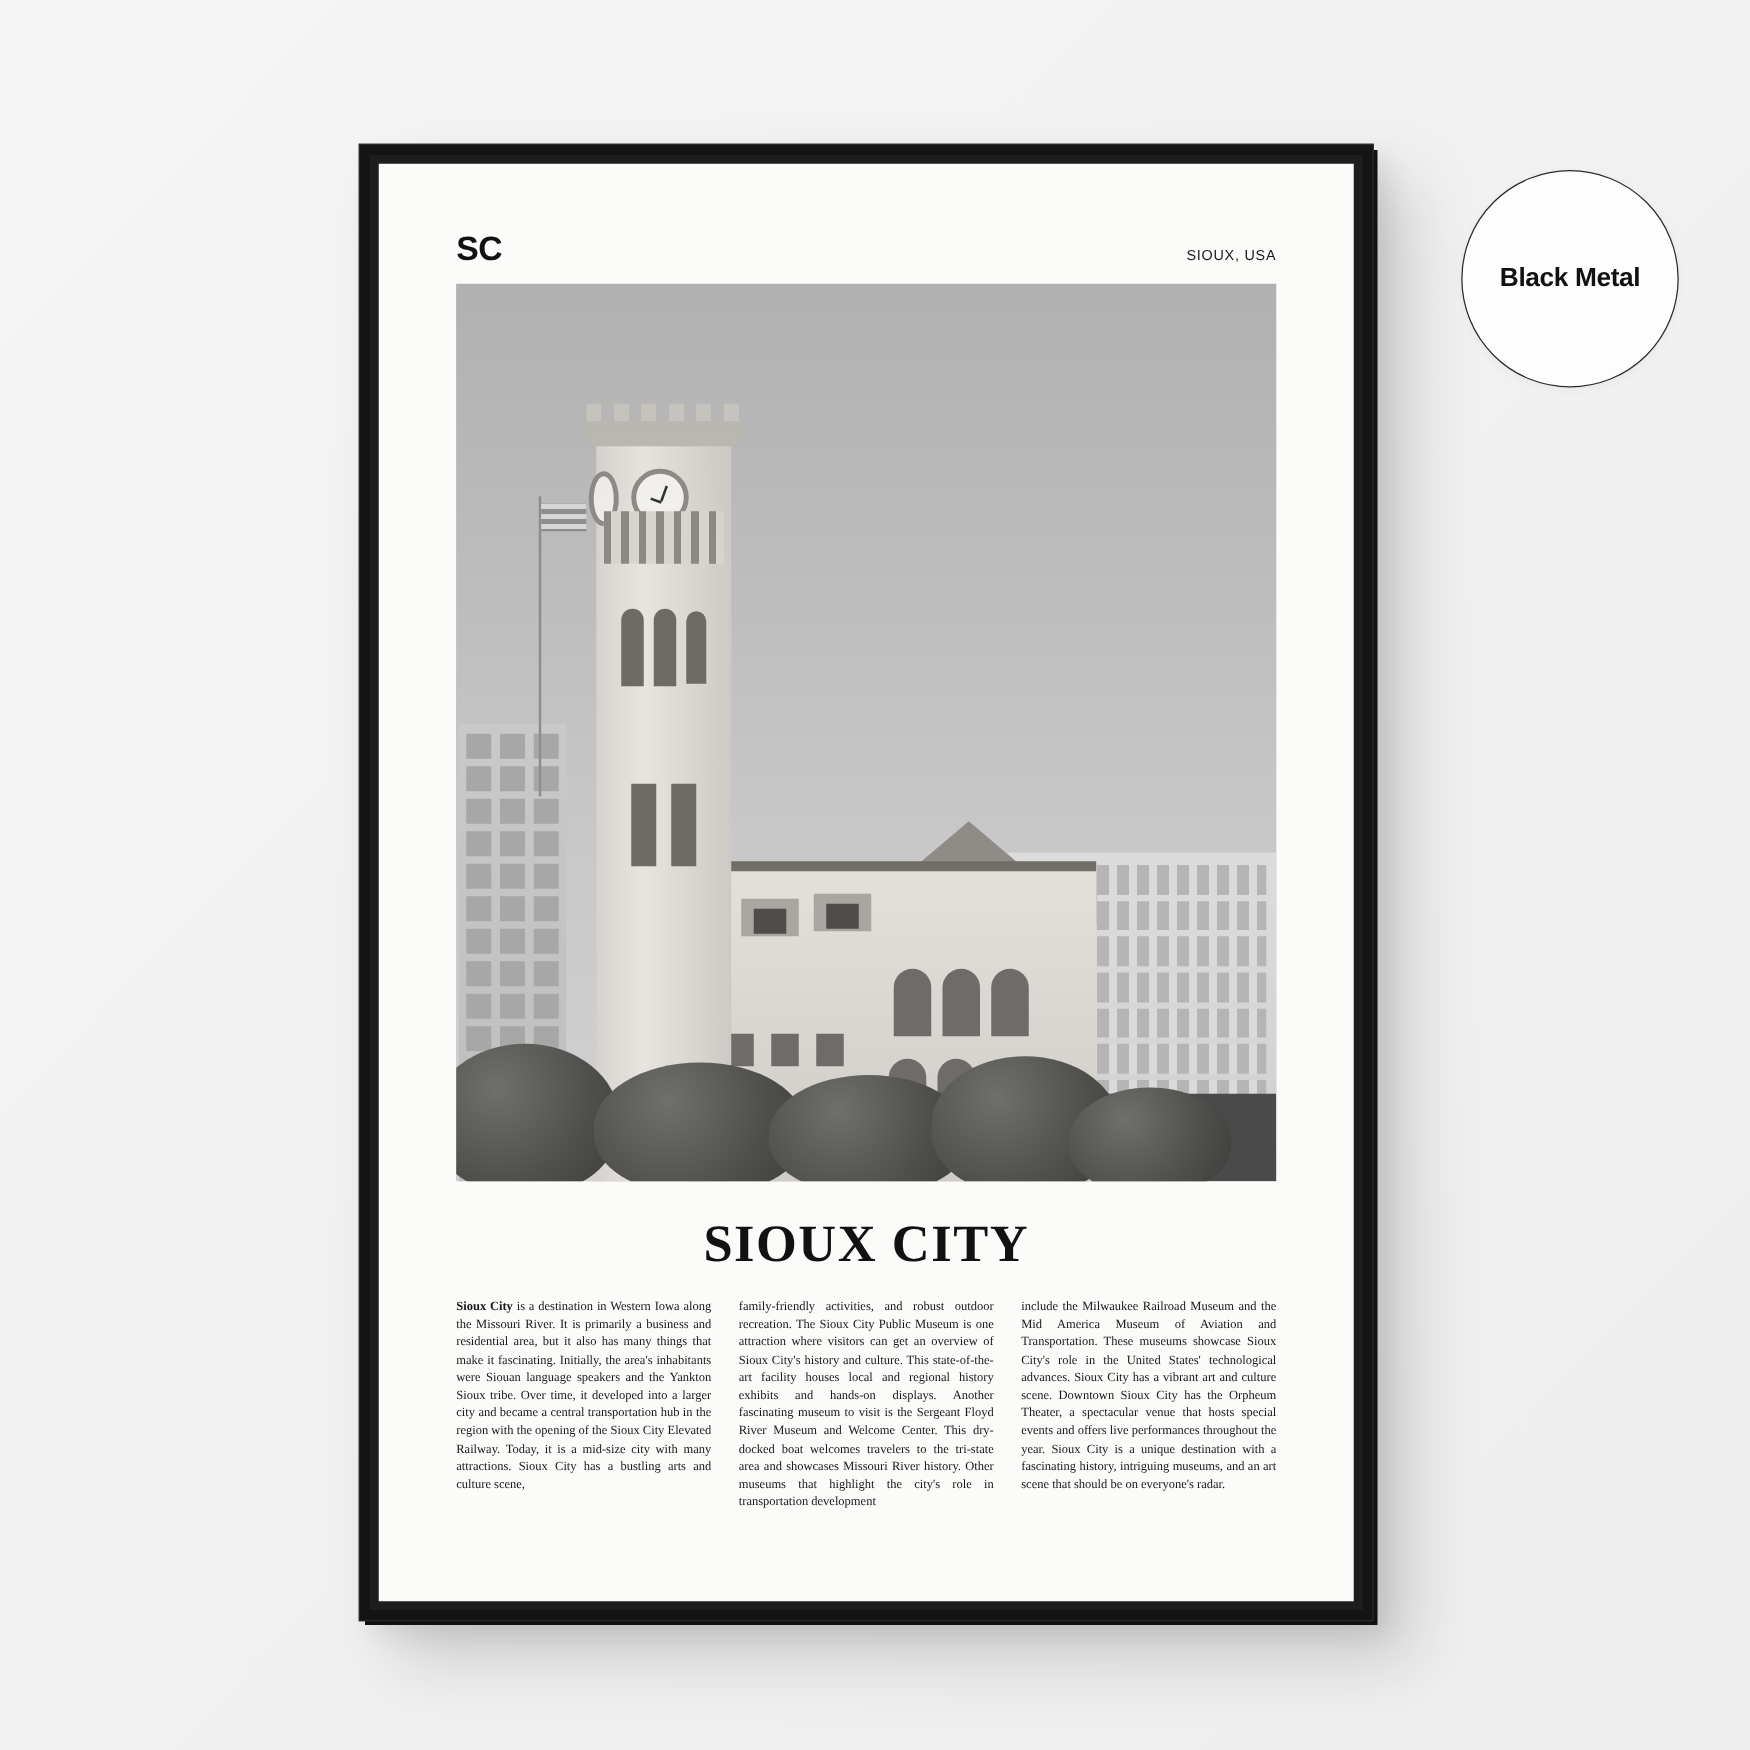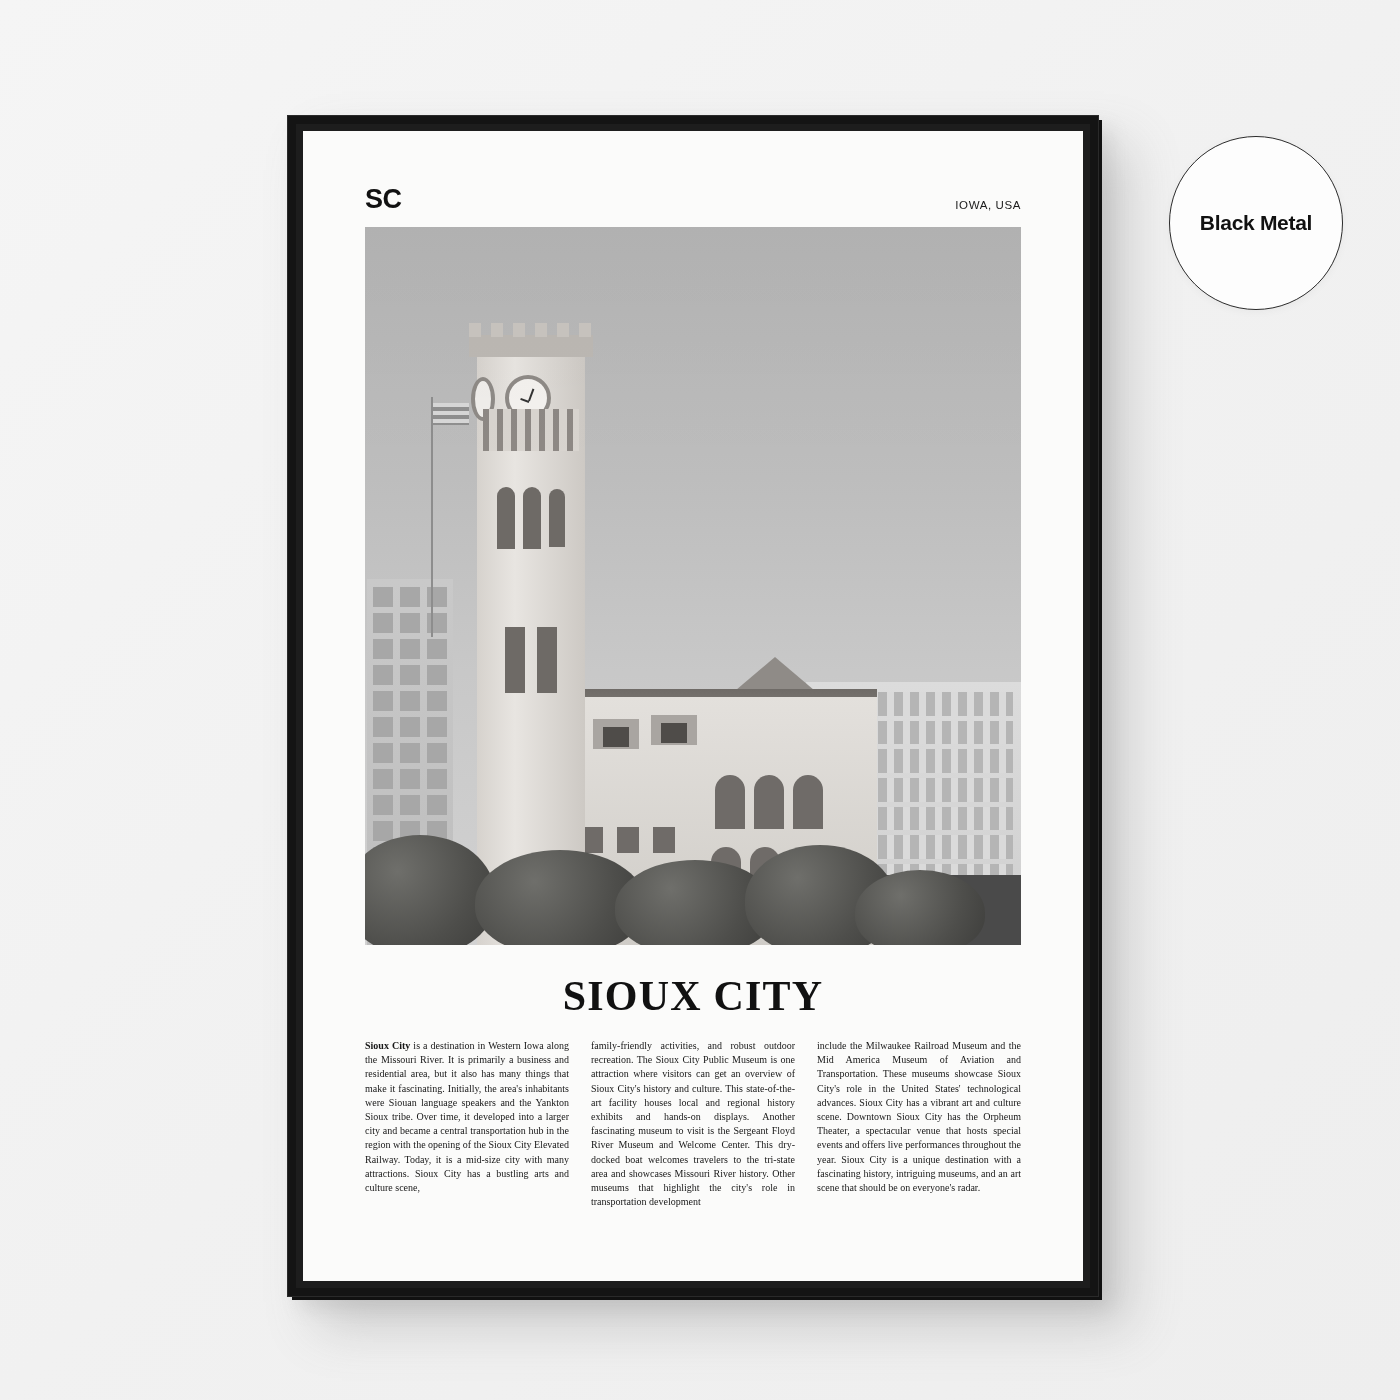--- a/index.html
+++ b/index.html
@@ -336,21 +336,21 @@
   <div class="frame-shadow"></div>
 
   <div class="frame">
     <div class="frame-inner-bevel"></div>
     <div class="mat">
 
       <div class="poster">
 
         <div class="poster-head">
           <div class="poster-code">SC</div>
-          <div class="poster-region">IOWA, USA</div>
+          <div class="poster-region">SIOUX, USA</div>
         </div>
 
         <div class="photo">
           <div class="sky"></div>
 
           <div class="bg-block left-tower">
             <div class="win-grid">
               <i></i>
                 <i></i>
                 <i></i>

